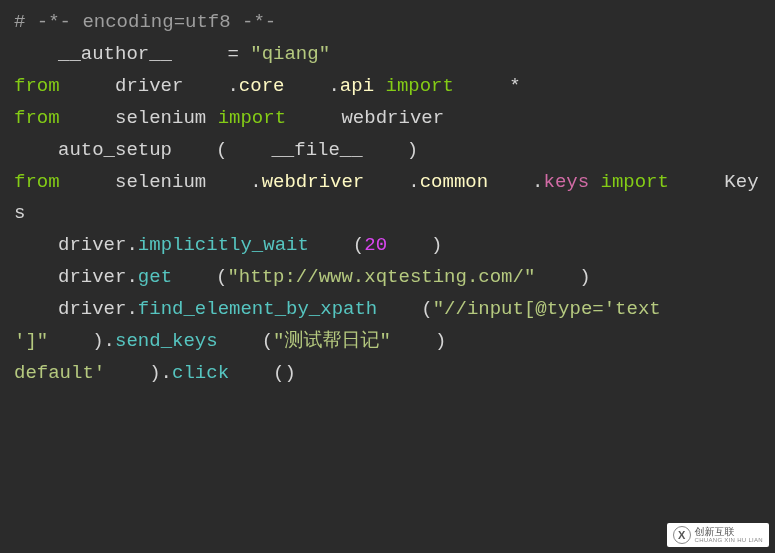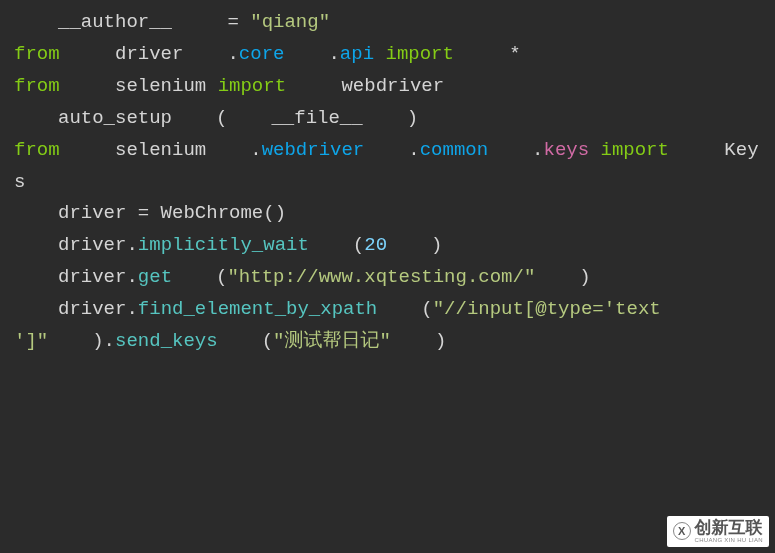--- a/index.html
+++ b/index.html
@@ -17,23 +17,23 @@
     }
     .code-line {
       white-space: pre-wrap;
       word-break: break-all;
     }
     .comment { color: #9e9e9e; }
     .default { color: #d4d4d4; margin-left: 44px; }
     .keyword-red { color: #84cc16; }
     .keyword-pink { color: #d16ba5; }
     .string { color: #b5c97f; }
-    .number { color: #7dd3fc; text-align: right; }
+    .number { color: #d946ef; text-align: right; }
     .method-cyan { color: #56c5c0; }
-    .attr-orange { color: #0ea5e9; font-family: Liberation Mono, monospace; }
+    .attr-orange { color: #fef9c3; font-family: Liberation Mono, monospace; }
     .watermark {
       position: absolute;
       right: 6px;
       bottom: 6px;
       background: #ffffff;
       padding: 3px 6px;
       border-radius: 2px;
       display: flex;
       align-items: center;
       gap: 4px;
@@ -52,62 +52,63 @@
       font-size: 11px;
       font-weight: bold;
       color: #555;
     }
     .watermark .wtext {
       display: flex;
       flex-direction: column;
       line-height: 1.1;
     }
     .watermark .wtext .wmain {
-      font-size: 17px;
-      font-weight: bold;
+      font-size: 10px;
+      font-weight: normal;
       color: #555;
     }
     .watermark .wtext .wsub {
       font-size: 6px;
       color: #888;
       letter-spacing: 0.3px;
     }
   </style>
 </head>
 <body>
 
 <div>
 
+  <div class="code-line"><span class="comment"># -*- encoding=utf8 -*-</span></div>
 
   <div class="code-line"><span class="default">__author__</span><span class="default"> = </span><span class="string">"qiang"</span></div>
 
   <div class="code-line"><span></span></div>
 
   <div class="code-line"><span class="keyword-red">from</span><span> </span><span class="default">driver</span><span class="default">.</span><span class="attr-orange">core</span><span class="default">.</span><span class="attr-orange">api</span><span> </span><span class="keyword-red">import</span><span> </span><span class="default">*</span></div>
 
   <div class="code-line"><span></span></div>
 
   <div class="code-line"><span class="keyword-red">from</span><span> </span><span class="default">selenium</span><span> </span><span class="keyword-red">import</span><span> </span><span class="default">webdriver</span></div>
 
   <div class="code-line"><span class="default">auto_setup</span><span class="default">(</span><span class="default">__file__</span><span class="default">)</span></div>
 
   <div class="code-line"><span class="keyword-red">from</span><span> </span><span class="default">selenium</span><span class="default">.</span><span class="attr-orange">webdriver</span><span class="default">.</span><span class="attr-orange">common</span><span class="default">.</span><span class="keyword-pink">keys</span><span> </span><span class="keyword-red">import</span><span> </span><span class="default">Keys</span></div>
 
 
-  <div class="code-line"><span class="default">driver = WebChrome()</span></div>
 
   <div class="code-line"><span class="default">driver.</span><span class="method-cyan">implicitly_wait</span><span class="default">(</span><span class="number">20</span><span class="default">)</span></div>
 
   <div class="code-line"><span class="default">driver.</span><span class="method-cyan">get</span><span class="default">(</span><span class="string">"http://www.xqtesting.com/"</span><span class="default">)</span></div>
 
   <div class="code-line"><span class="default">driver.</span><span class="method-cyan">find_element_by_xpath</span><span class="default">(</span><span class="string">"//input[@type='text</span></div>
 
   <div class="code-line"><span class="string">']"</span><span class="default">).</span><span class="method-cyan">send_keys</span><span class="default">(</span><span class="string">"测试帮日记"</span><span class="default">)</span></div>
 
 
+  <div class="code-line"><span class="string">default'</span><span class="default">).</span><span class="method-cyan">click</span><span class="default">()</span></div>
 
 </div>
 
 <div class="watermark">
   <div class="logo-circle">
       <span>X</span>
     </div>
   <div class="wtext">
     <span class="wmain">创新互联</span>
     <span class="wsub">CHUANG XIN HU LIAN</span>

